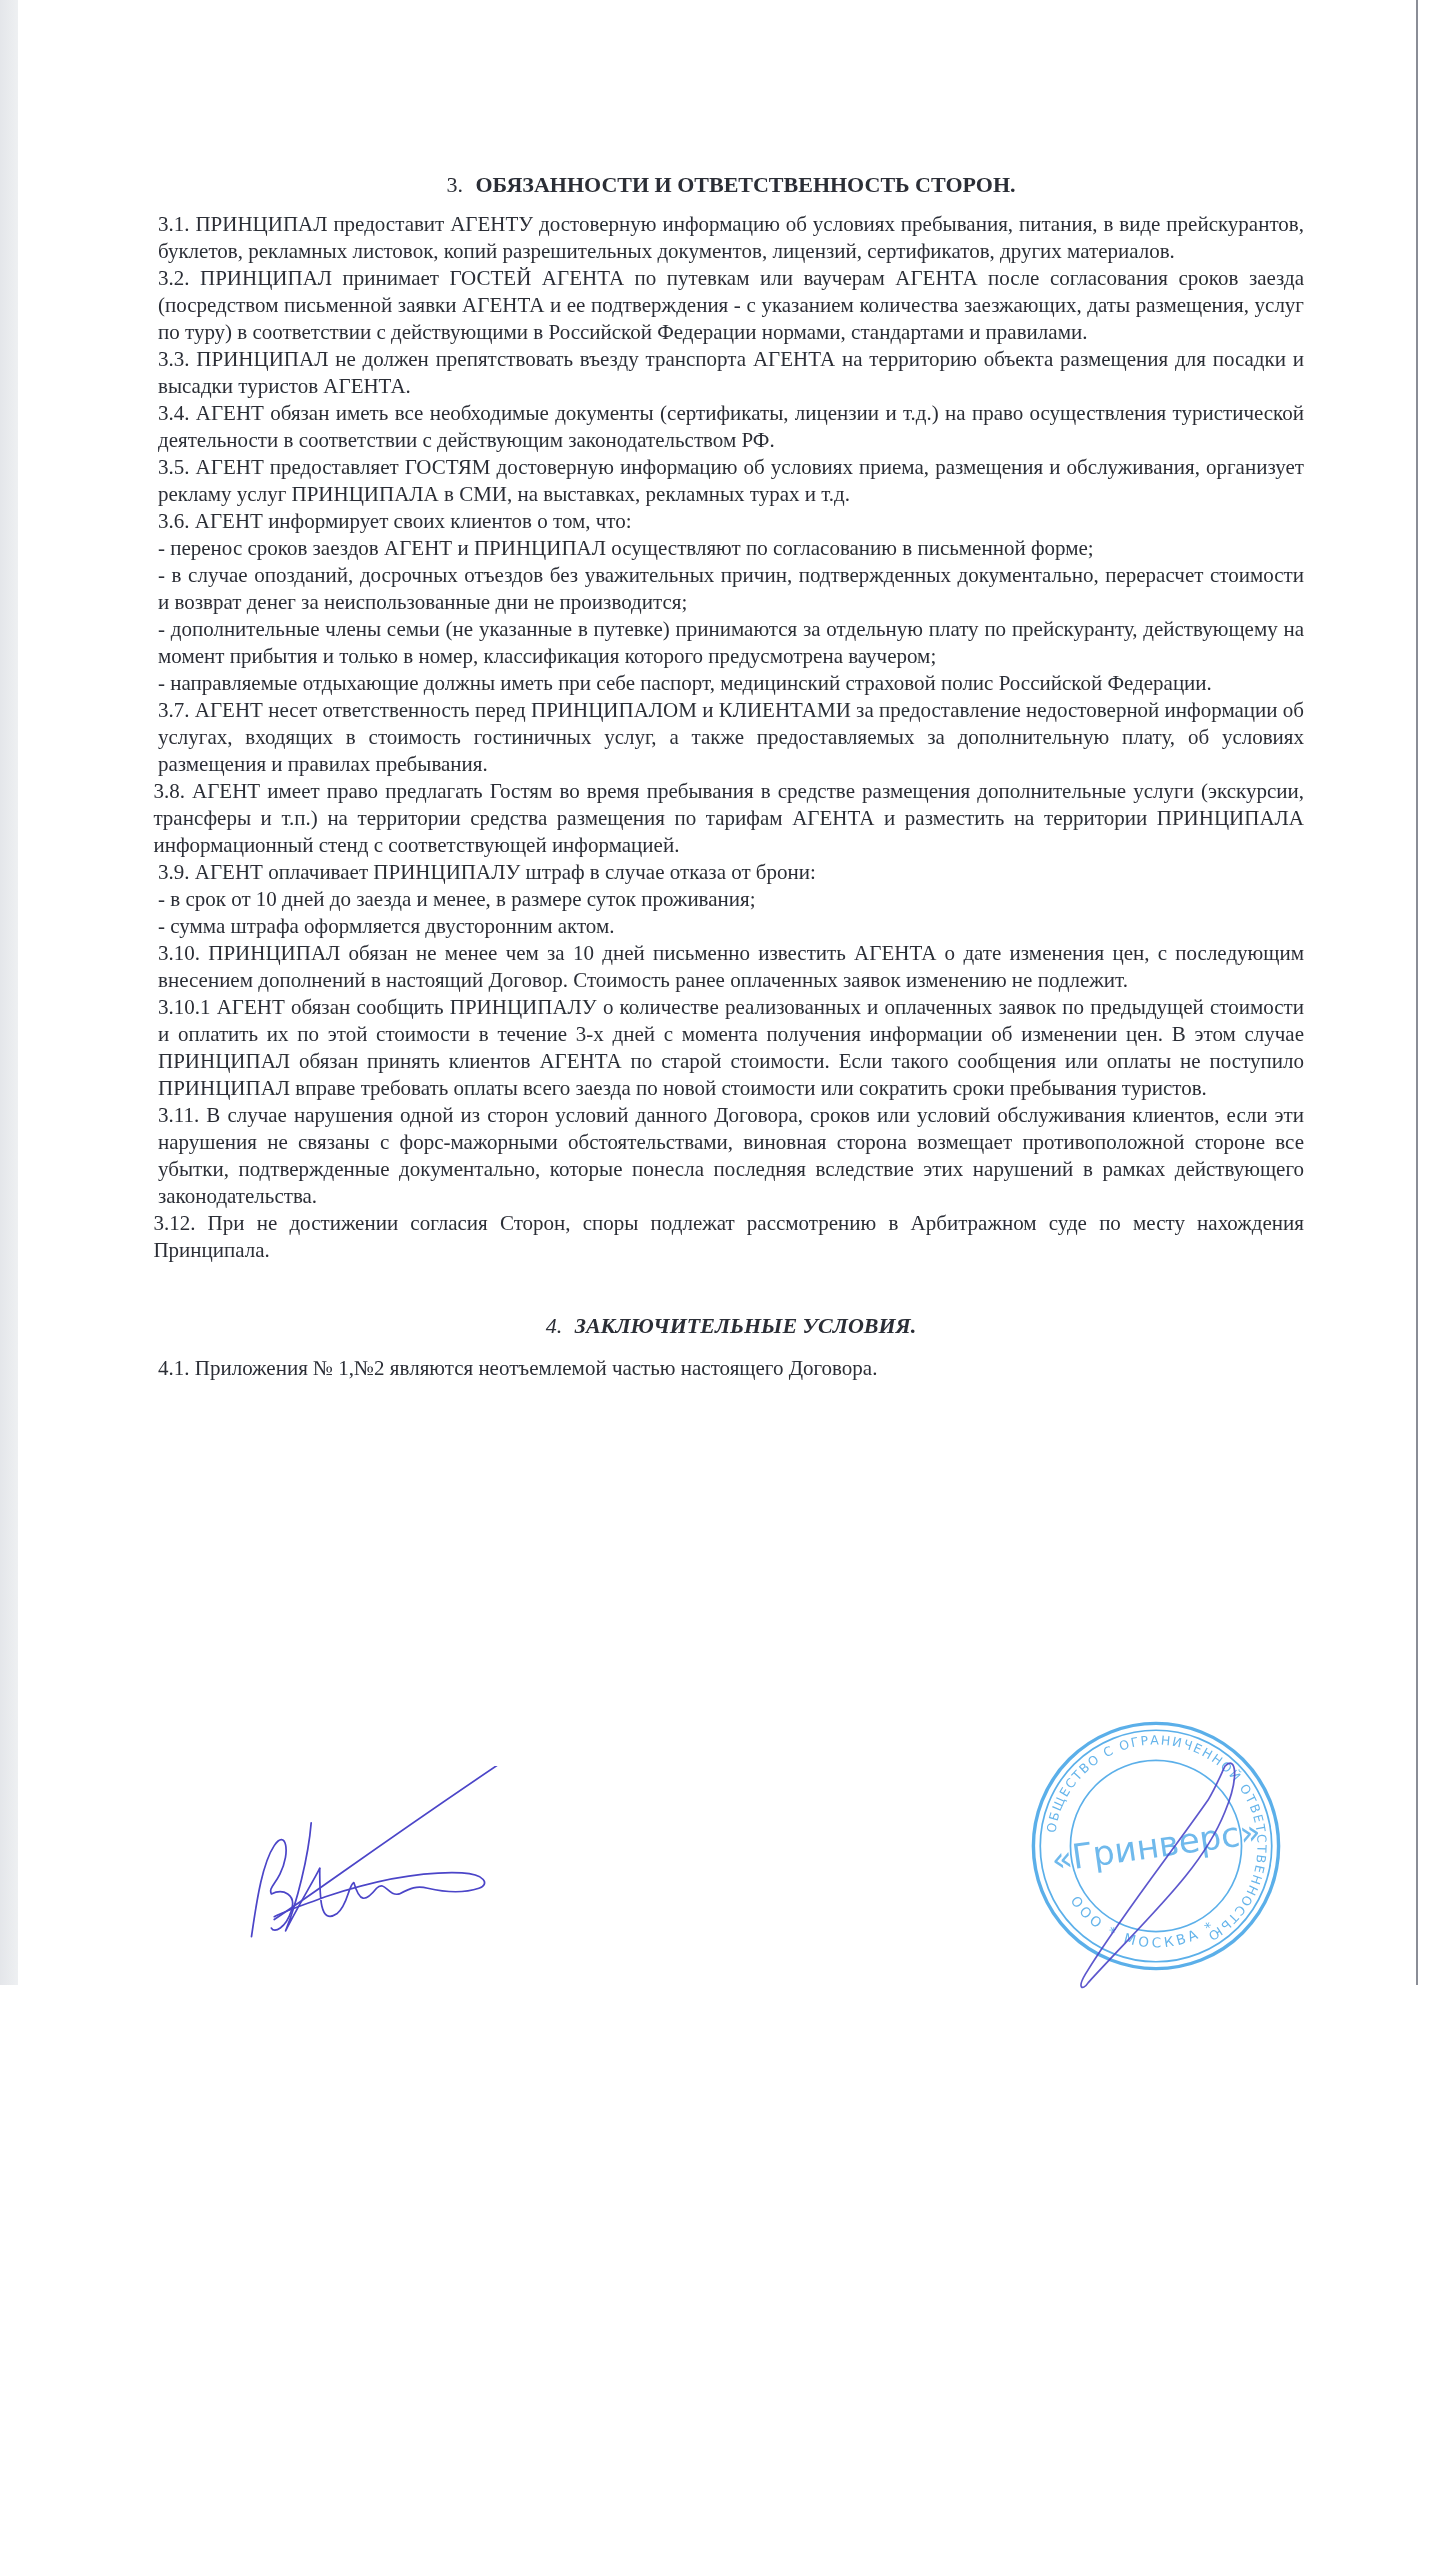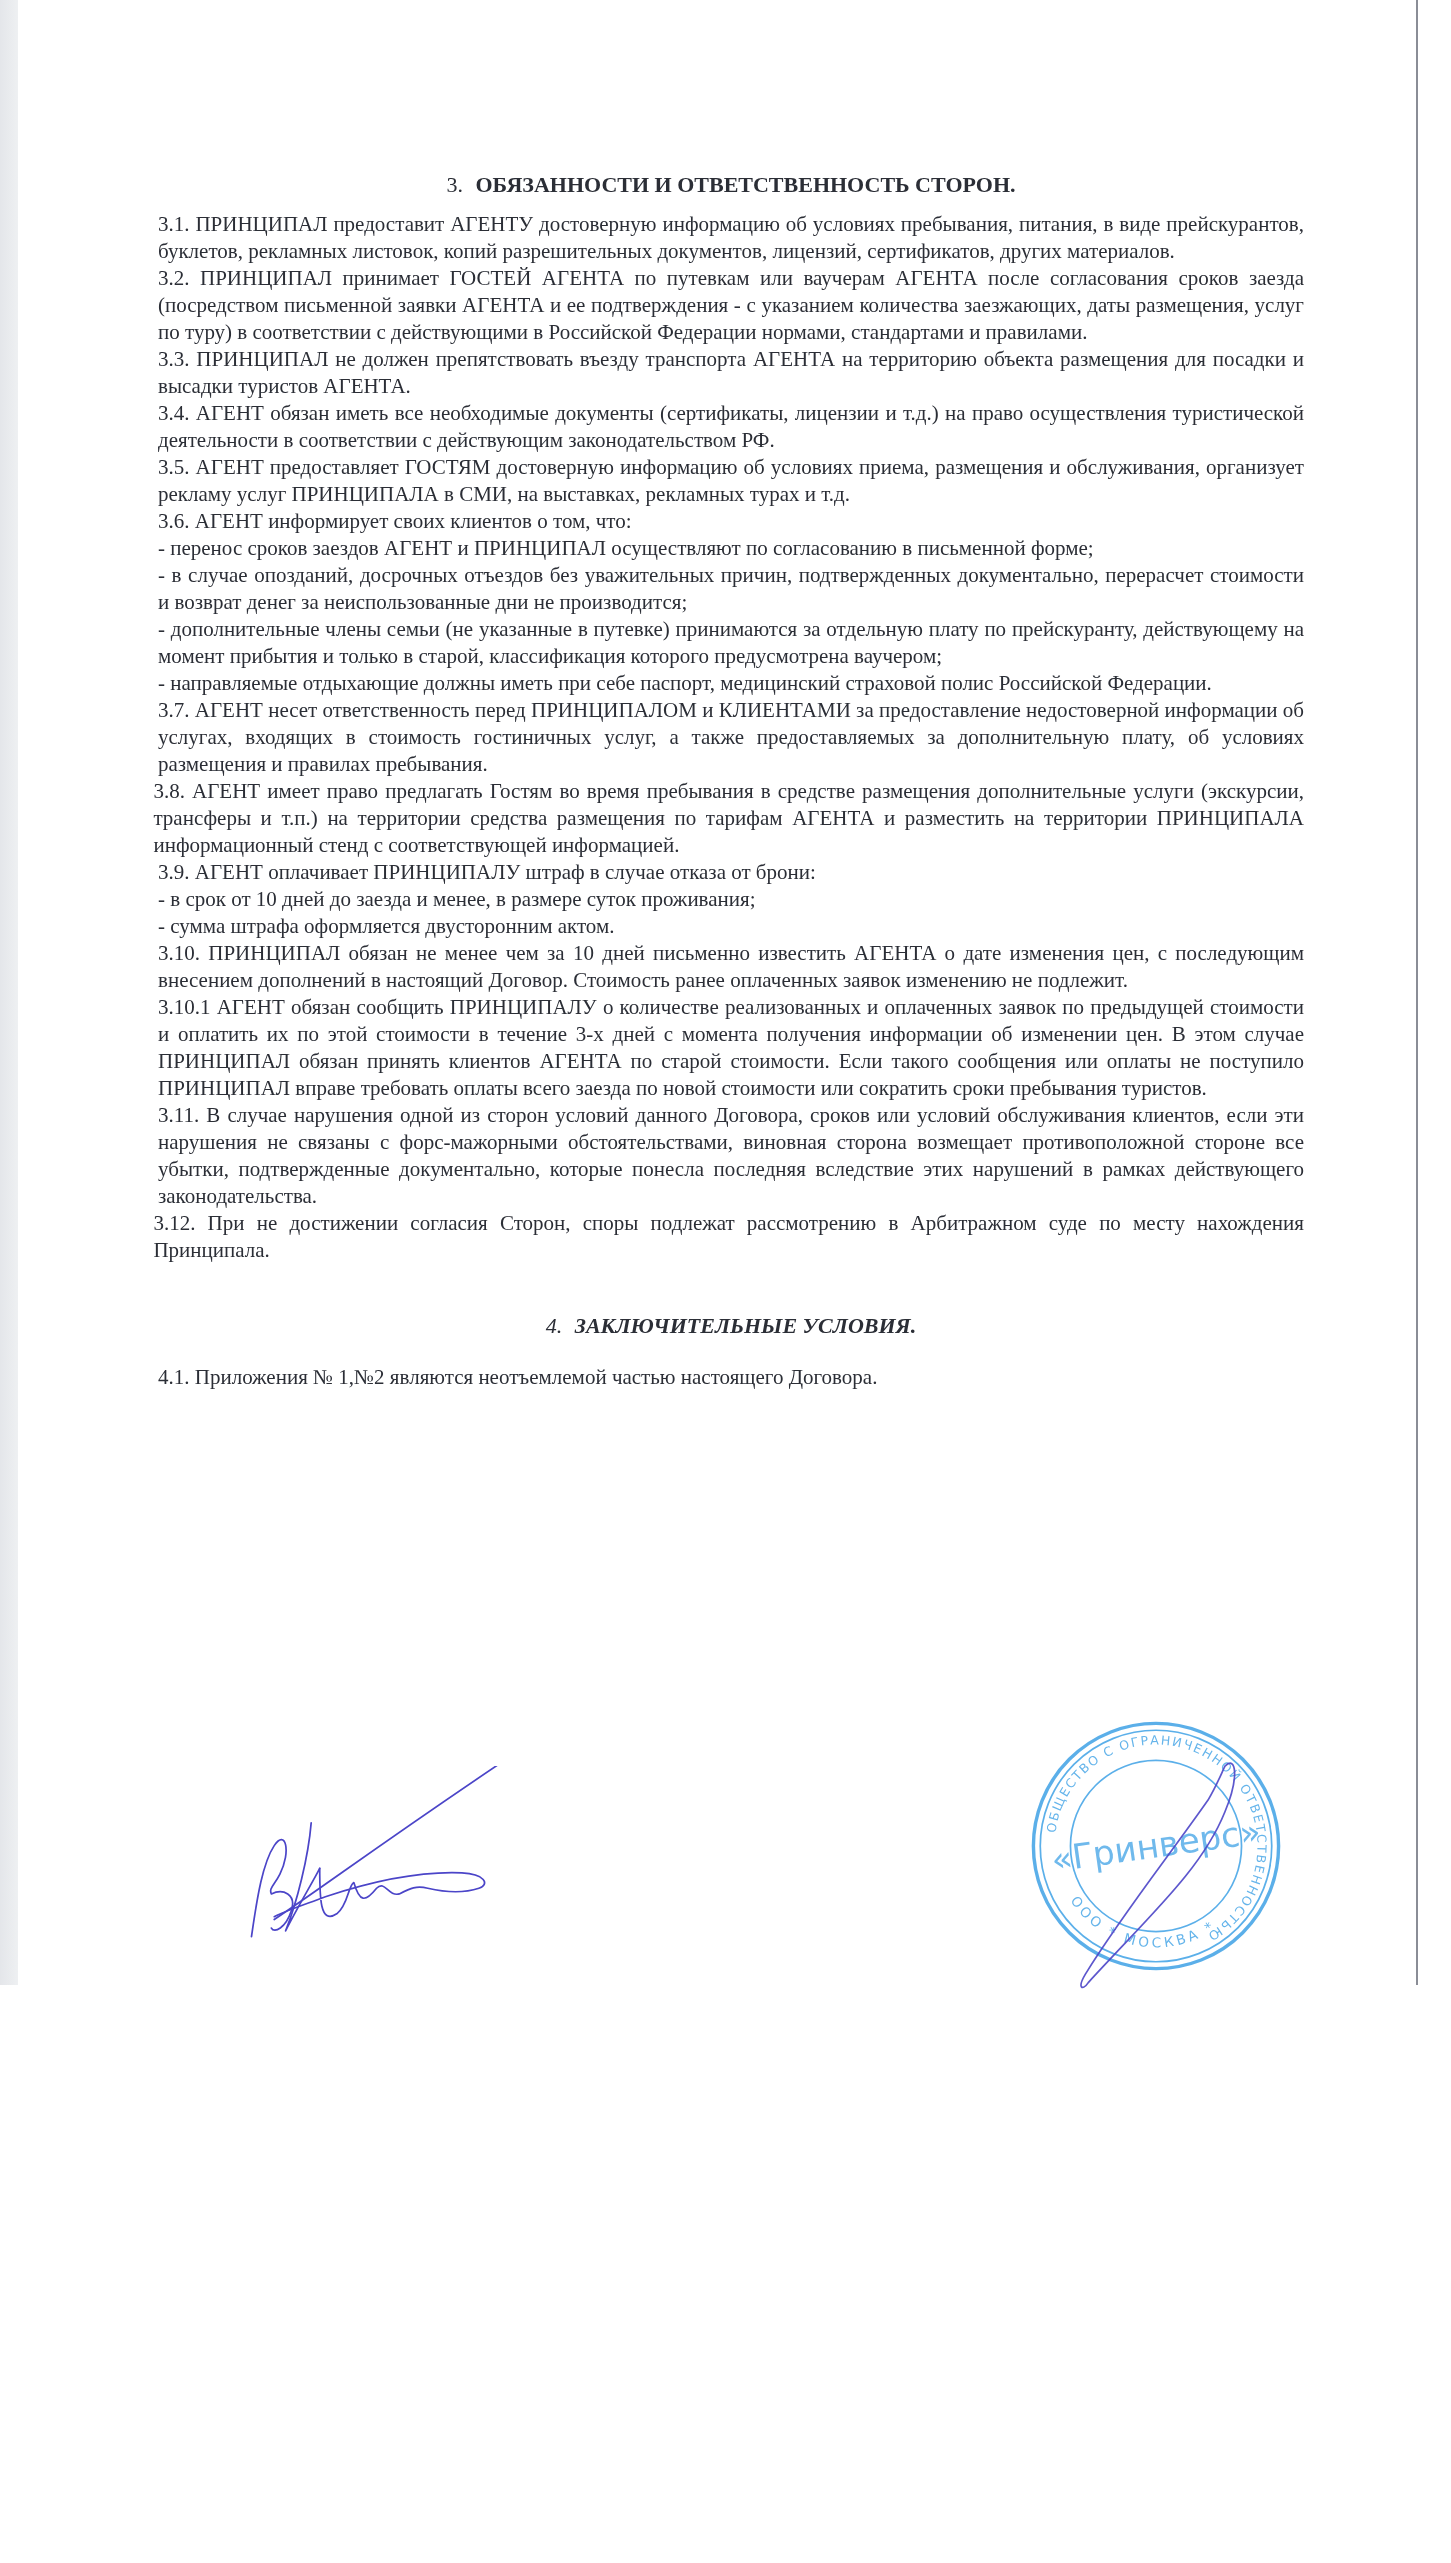--- a/index.html
+++ b/index.html
@@ -32,21 +32,21 @@
   }
   .section-title .num { font-weight: normal; margin-right: 12.5px; }
   .para {
     text-align: justify;
     text-align-last: left;
     margin: 0;
   }
   .para.out1 { margin-left: -4.6px; }
   .t3 { margin-bottom: 11.4px; }
   .gap4-before { margin-top: 48px; font-style: italic; }
-  .gap4-after { margin-top: 24px; }
+  .gap4-after { margin-top: 15px; }
   .gap5-before { margin-top: 47px; }
   .gap5-after { margin-top: 16px; }
   .stamp {
     position: absolute; left: 1022px; top: 1712px; width: 268px; height: 268px;
   }
   .signature-left {
     position: absolute; left: 234px; top: 1766px; width: 342px; height: 199px;
   }
   .signature-stroke {
     position: absolute; left: 1054px; top: 1732px; width: 228px; height: 262px;
@@ -65,21 +65,21 @@
       <span class="num">3.</span><span>ОБЯЗАННОСТИ И ОТВЕТСТВЕННОСТЬ СТОРОН.</span>
     </h2>
     <p class="para">3.1. ПРИНЦИПАЛ предоставит АГЕНТУ достоверную информацию об условиях пребывания, питания, в виде прейскурантов, буклетов, рекламных листовок, копий разрешительных документов, лицензий, сертификатов,  других материалов.</p>
     <p class="para">3.2. ПРИНЦИПАЛ принимает ГОСТЕЙ АГЕНТА по путевкам или ваучерам АГЕНТА после согласования сроков заезда (посредством письменной заявки АГЕНТА и ее подтверждения - с указанием количества заезжающих, даты размещения, услуг по туру) в соответствии с действующими в Российской Федерации нормами, стандартами и правилами.</p>
     <p class="para">3.3. ПРИНЦИПАЛ не должен препятствовать въезду транспорта АГЕНТА на территорию объекта размещения для посадки и высадки туристов АГЕНТА.</p>
     <p class="para">3.4. АГЕНТ обязан иметь все необходимые документы (сертификаты, лицензии и т.д.) на право осуществления туристической деятельности в соответствии с действующим законодательством РФ.</p>
     <p class="para">3.5. АГЕНТ предоставляет ГОСТЯМ достоверную информацию об условиях приема, размещения и обслуживания, организует рекламу услуг ПРИНЦИПАЛА в СМИ, на выставках, рекламных турах и т.д.</p>
     <p class="para">3.6. АГЕНТ информирует своих клиентов о том, что:</p>
     <p class="para">- перенос сроков заездов АГЕНТ и ПРИНЦИПАЛ осуществляют по согласованию в письменной форме;</p>
     <p class="para">- в случае опозданий, досрочных отъездов без уважительных причин, подтвержденных документально, перерасчет стоимости и возврат денег за неиспользованные дни не производится;</p>
-    <p class="para">- дополнительные члены семьи (не указанные в путевке) принимаются за отдельную плату по прейскуранту, действующему на момент прибытия и только в старой, классификация которого предусмотрена ваучером;</p>
+    <p class="para">- дополнительные члены семьи (не указанные в путевке) принимаются за отдельную плату по прейскуранту, действующему на момент прибытия и только в номер, классификация которого предусмотрена ваучером;</p>
     <p class="para">- направляемые отдыхающие должны иметь при себе паспорт, медицинский страховой полис Российской Федерации.</p>
     <p class="para">3.7. АГЕНТ несет ответственность перед ПРИНЦИПАЛОМ и КЛИЕНТАМИ за предоставление недостоверной информации об услугах, входящих в стоимость гостиничных услуг, а также предоставляемых за дополнительную плату, об условиях размещения и правилах пребывания.</p>
     <p class="para out1">3.8. АГЕНТ имеет право предлагать Гостям во время пребывания в средстве размещения дополнительные услуги (экскурсии, трансферы и т.п.) на территории средства размещения по тарифам АГЕНТА и разместить на территории ПРИНЦИПАЛА информационный стенд с соответствующей информацией.</p>
     <p class="para">3.9. АГЕНТ оплачивает ПРИНЦИПАЛУ штраф в случае отказа от брони:</p>
     <p class="para">- в срок от 10 дней до заезда и менее, в размере суток проживания;</p>
     <p class="para">- сумма штрафа оформляется двусторонним актом.</p>
     <p class="para">3.10. ПРИНЦИПАЛ обязан не менее чем за 10 дней письменно известить АГЕНТА о дате изменения цен, с последующим внесением дополнений в настоящий Договор. Стоимость ранее оплаченных заявок изменению не подлежит.</p>
     <p class="para">3.10.1 АГЕНТ обязан сообщить ПРИНЦИПАЛУ о количестве реализованных и оплаченных заявок по предыдущей стоимости и оплатить их по этой стоимости в течение 3-х дней с момента получения информации об изменении цен. В этом случае ПРИНЦИПАЛ обязан принять клиентов АГЕНТА по старой стоимости. Если такого сообщения или оплаты не поступило ПРИНЦИПАЛ вправе требовать оплаты всего заезда по новой стоимости или сократить сроки пребывания туристов.</p>
     <p class="para">3.11. В случае нарушения одной из сторон условий данного Договора, сроков или условий обслуживания клиентов, если эти нарушения не связаны с форс-мажорными обстоятельствами, виновная сторона возмещает противоположной стороне все убытки, подтвержденные документально, которые понесла последняя вследствие этих нарушений в рамках действующего законодательства.</p>
     <p class="para out1">3.12. При не достижении согласия Сторон, споры подлежат рассмотрению в Арбитражном суде по месту нахождения Принципала.</p>

